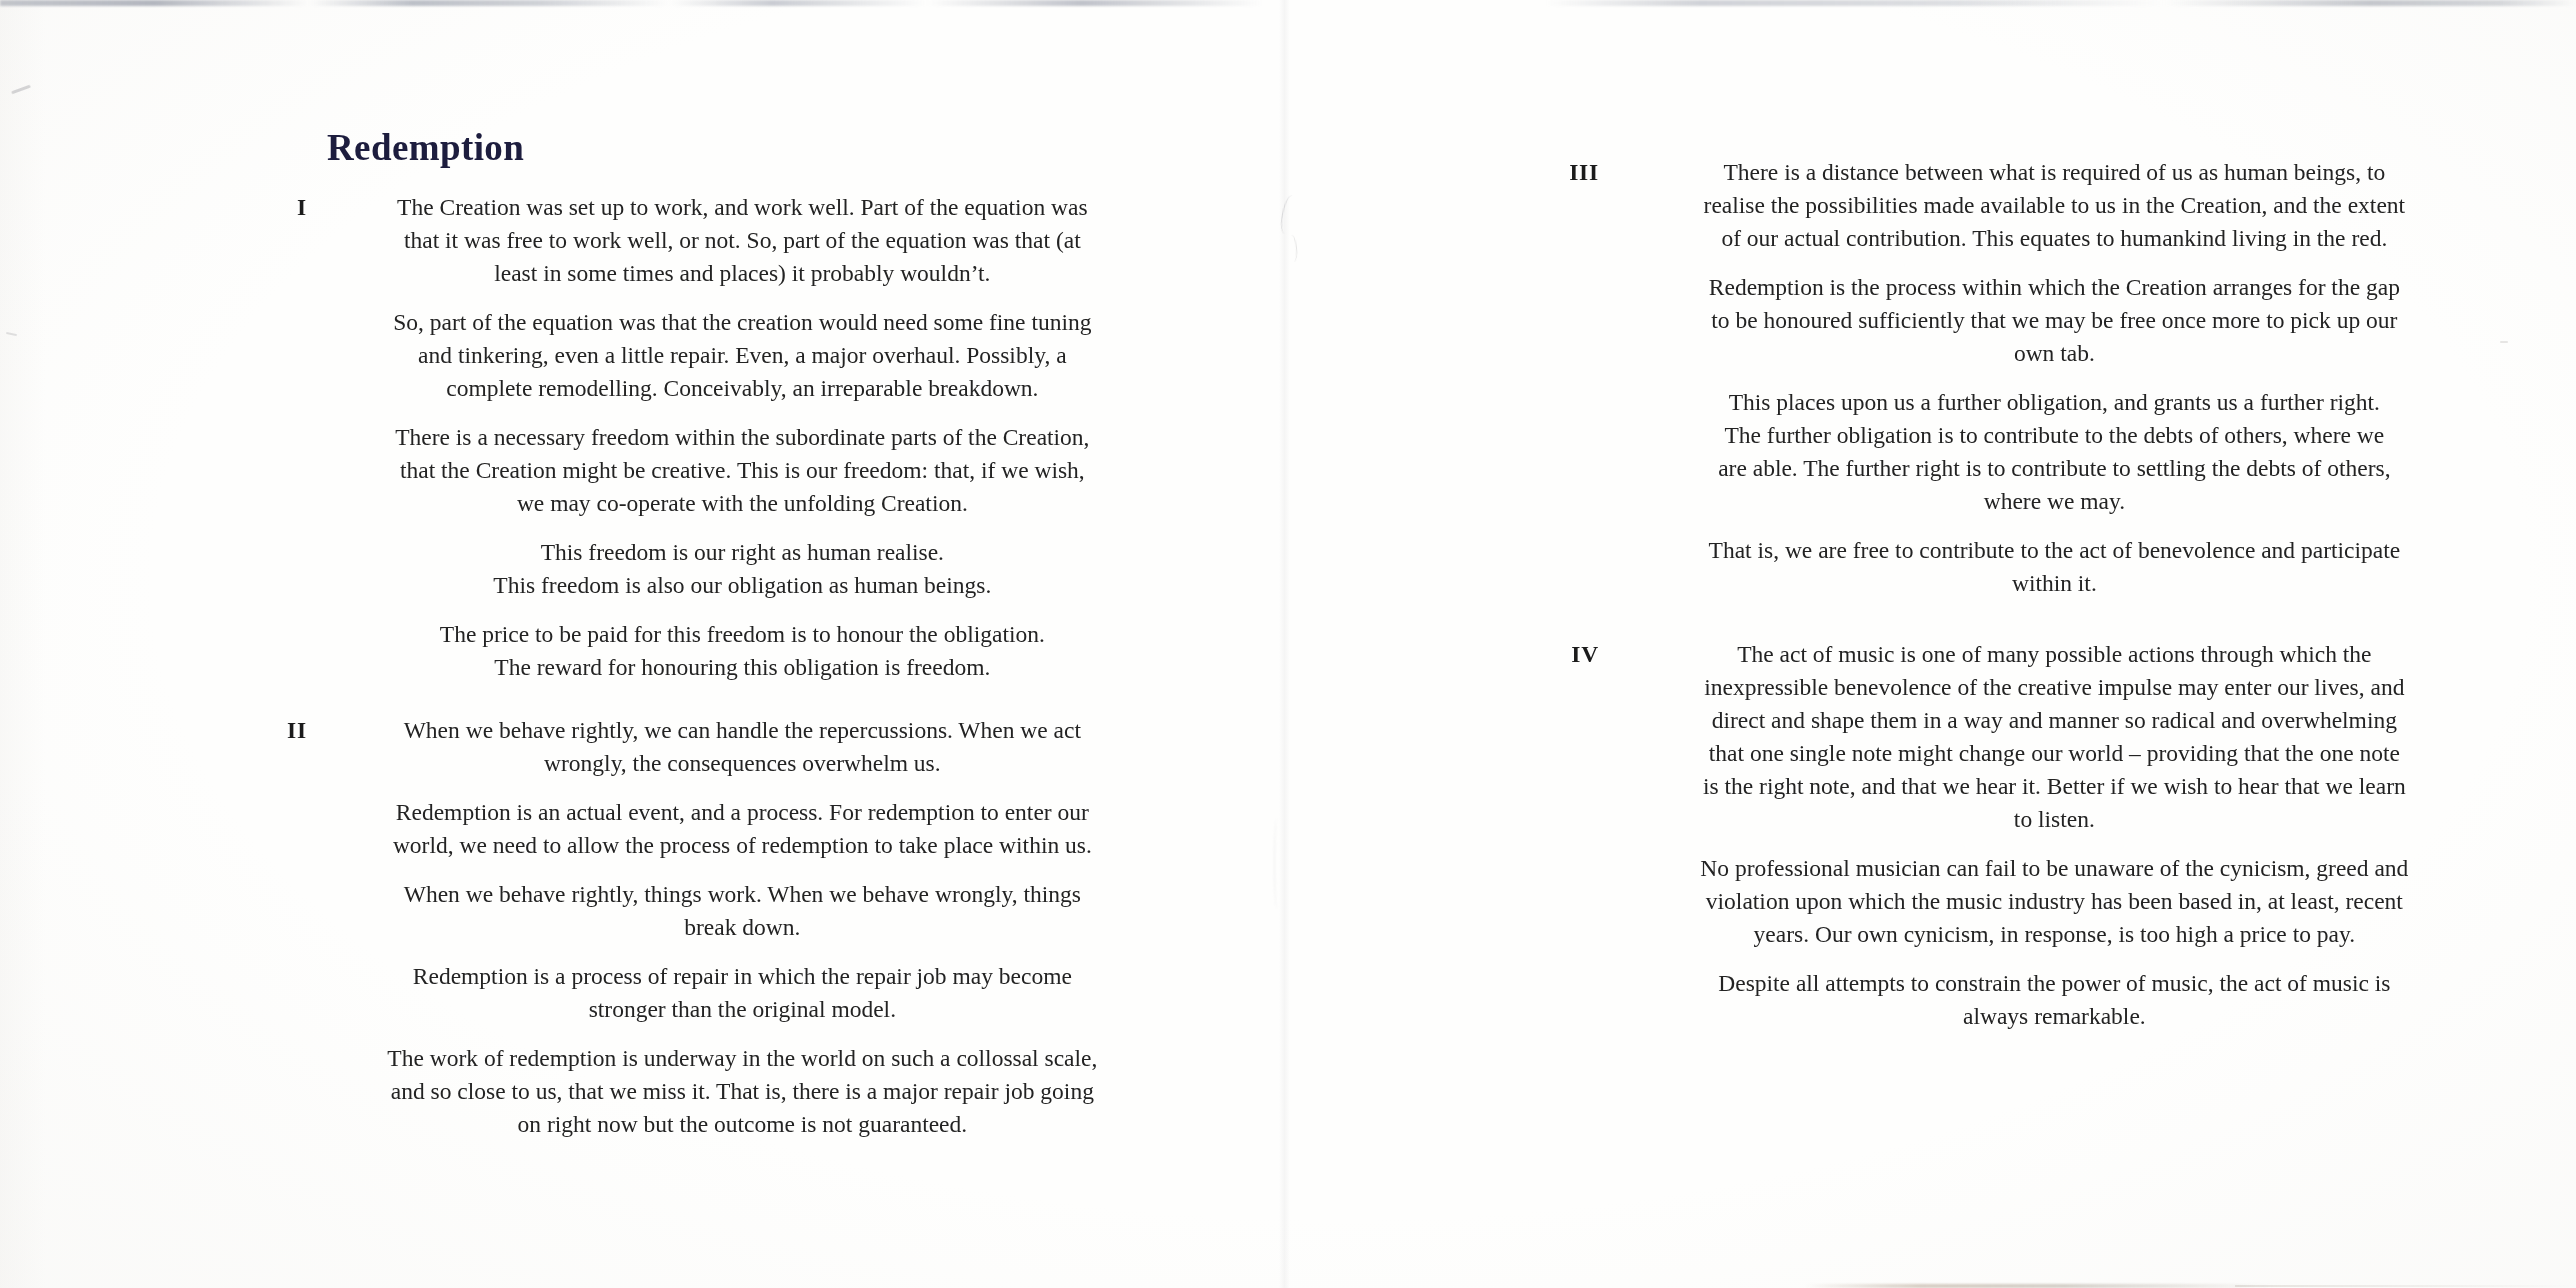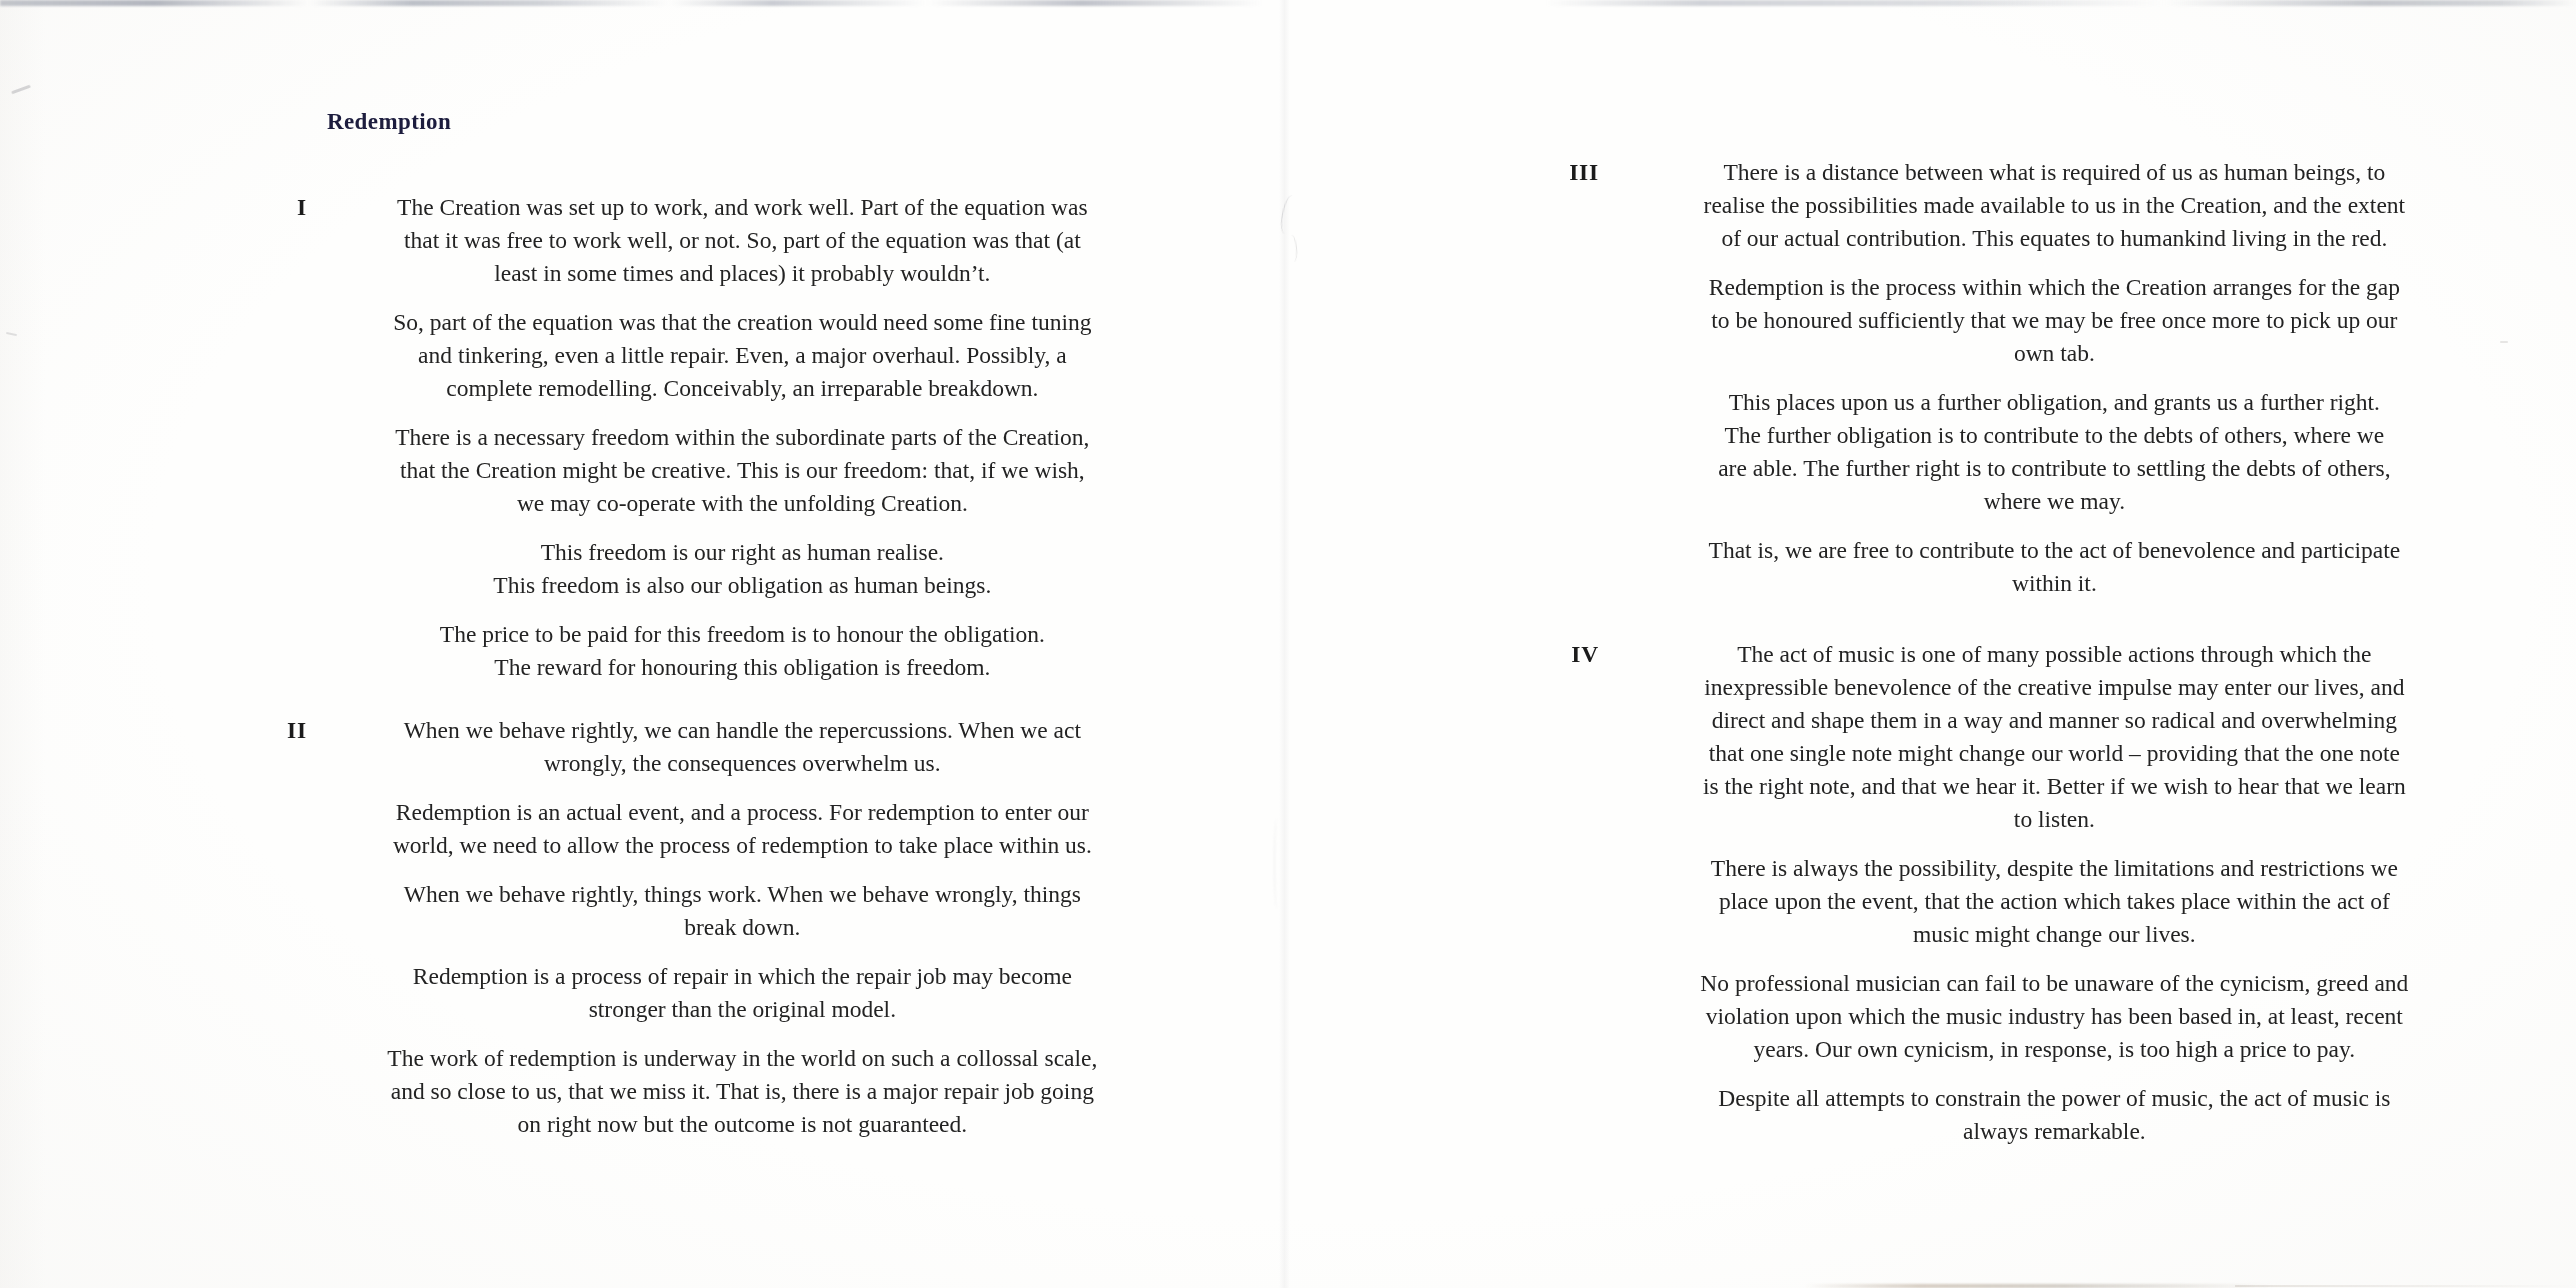--- a/index.html
+++ b/index.html
@@ -122,22 +122,22 @@
     width: 7.6px; height: 2.3px;
     background: rgba(165,160,155,0.25);
     border-radius: 1.5px;
     filter: blur(0.5px);
   }
 
   
   .page-title {
     position: absolute;
     left: 327px;
-    top: 104px;
-    font-size: 23px;
+    top: 130px;
+    font-size: 37px;
     line-height: 36px;
     font-weight: bold;
     letter-spacing: 0.4px;
     color: var(--heading-ink, #1d1d3e);
   }
   .text-col {
     position: absolute;
     color: var(--body-ink, #232323);
     font-size: 23.5px;
     line-height: 33px;
@@ -245,23 +245,20 @@
         </div>
         <div class="section">
           <div class="numeral">IV</div>
           <div class="paras">
             <p class="para">The act of music is one of many possible actions through which the
 inexpressible benevolence of the creative impulse may enter our lives, and
 direct and shape them in a way and manner so radical and overwhelming
 that one single note might change our world – providing that the one note
 is the right note, and that we hear it. Better if we wish to hear that we learn
 to listen.</p>
-            <p class="para">There is always the possibility, despite the limitations and restrictions we
-place upon the event, that the action which takes place within the act of
-music might change our lives.</p>
             <p class="para">No professional musician can fail to be unaware of the cynicism, greed and
 violation upon which the music industry has been based in, at least, recent
 years. Our own cynicism, in response, is too high a price to pay.</p>
             <p class="para">Despite all attempts to constrain the power of music, the act of music is
 always remarkable.</p>
           </div>
         </div>
       </div>
   </div>
 

